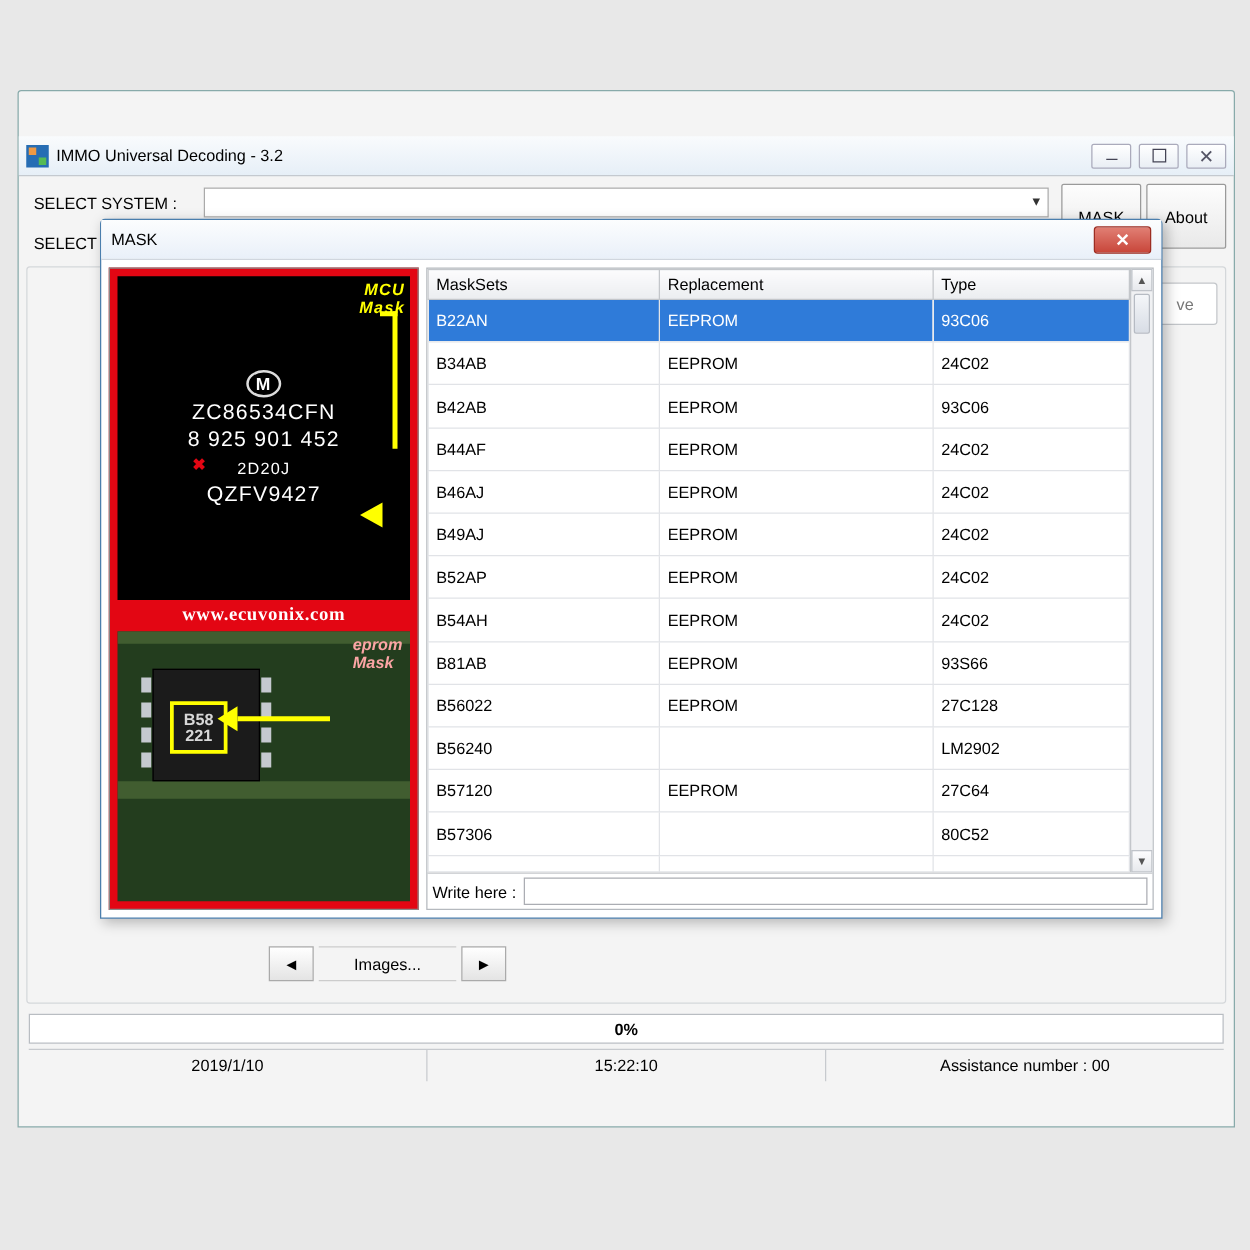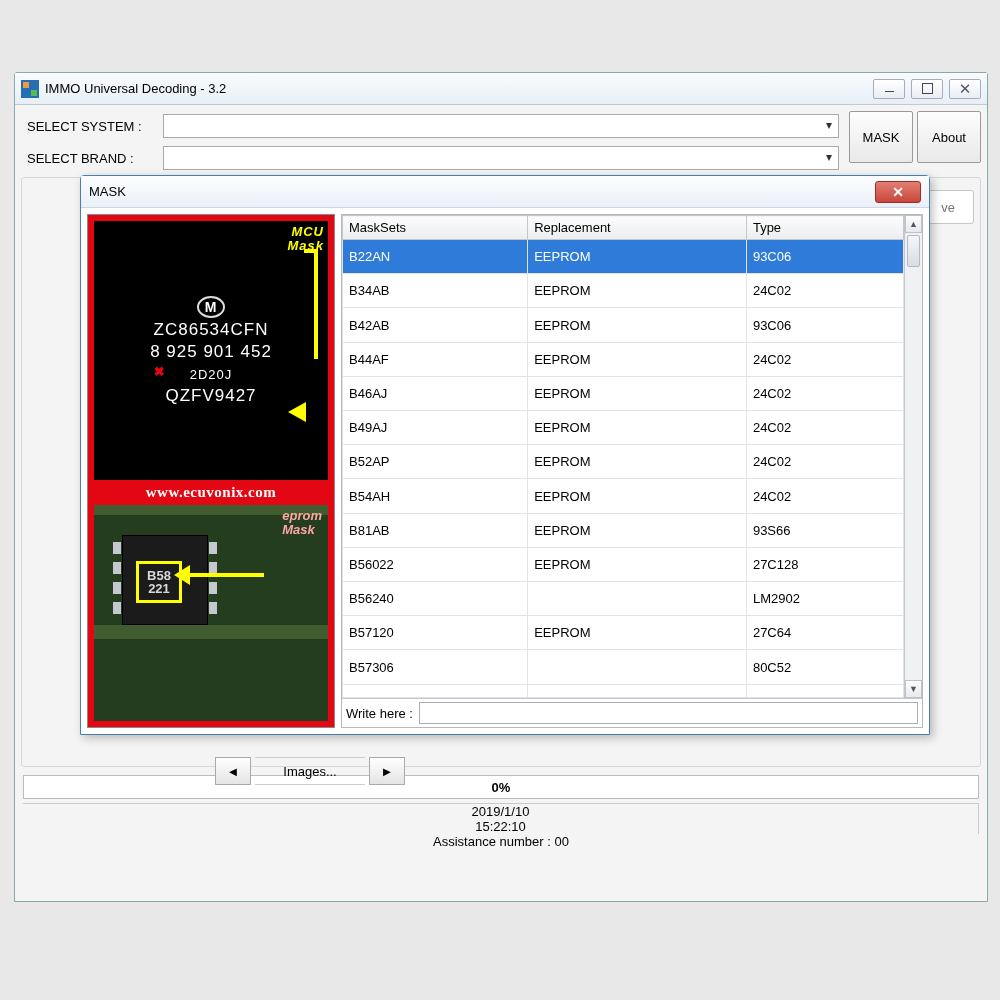--- a/index.html
+++ b/index.html
@@ -1,19 +1,19 @@
 <!DOCTYPE html>
 <html><head>
 <meta charset="utf-8">
 <style>
 *{margin:0;padding:0;box-sizing:border-box;font-family:Tahoma,Segoe UI,sans-serif;font-size:13px;}
 body{width:1000px;height:1000px;background:#e8e8e8;position:relative;overflow:hidden;}
 
 .main-window{position:absolute;left:14px;top:72px;right:12px;height:830px;background:#f4f4f4;border:1px solid #8aa;border-radius:3px 3px 0 0;}
-.titlebar{height:32px;background:linear-gradient(#f9fbfd,#e6eff7);border-bottom:1px solid #c4c9cf;display:flex;align-items:center;padding:0 6px;font-size:14px;}
+.titlebar{height:32px;background:linear-gradient(#f9fbfd,#e6eff7);border-bottom:1px solid #c4c9cf;display:flex;align-items:center;padding:0 6px;font-size:14px;margin-top:36px;}
 .app-icon{width:18px;height:18px;background:#266db4;margin-right:6px;display:inline-block;position:relative;}
 .app-icon::before{content:"";position:absolute;left:2px;top:2px;width:6px;height:6px;background:#e94;}
 .app-icon::after{content:"";position:absolute;right:2px;bottom:2px;width:6px;height:6px;background:#5b5;}
 .titlebar .spacer{flex:1;}
 .win-btns{display:flex;gap:6px;}
 .win-btn{width:32px;height:20px;border:1px solid #aab;border-radius:2px;background:linear-gradient(#fff,#e9eef4);display:flex;align-items:center;justify-content:center;font-family:Arial;color:#556;}
 .win-btn.minimize::before{content:"";display:block;width:9px;height:1px;background:#445;margin-top:6px;}
 .win-btn.maximize::before{content:"";display:block;width:9px;height:9px;border:1px solid #445;}
 .win-btn.close{font-size:15px;}
 
@@ -28,21 +28,21 @@
 
 .content-area{margin:4px 6px;border:1px solid #d4d7da;border-radius:3px;height:590px;background:#f4f4f4;position:relative;}
 .hidden-panel-edge{position:absolute;right:6px;top:12px;width:58px;height:34px;background:#fff;border:1px solid #c3c6ca;border-radius:3px;display:flex;align-items:center;justify-content:flex-end;padding-right:18px;color:#777;}
 
 .images-nav{position:absolute;left:200px;bottom:116px;display:flex;align-items:center;gap:4px;}
 .nav-arrow{width:36px;height:28px;border:1px solid #aaa;background:linear-gradient(#fff,#e4e4e4);display:flex;align-items:center;justify-content:center;}
 .images-label{width:110px;height:28px;border-top:1px solid #ccc;border-bottom:1px solid #ccc;display:flex;align-items:center;justify-content:center;}
 
 .progress{margin:8px 8px 4px 8px;height:24px;border:1px solid #b9bdc2;background:#fff;display:flex;align-items:center;justify-content:center;font-weight:bold;}
 
-.statusbar{display:flex;height:26px;border-top:1px solid #c7cace;margin:0 8px;flex-direction:column;}
+.statusbar{display:flex;height:26px;border-top:1px solid #c7cace;margin:0 8px;}
 .statusbar>div{flex:1;border-right:1px solid #c7cace;display:flex;align-items:center;justify-content:center;}
 .statusbar>div:last-child{border-right:none;}
 
 
 .mask-dialog{position:absolute;left:80px;top:175px;width:850px;height:560px;background:#fff;border:1px solid #4a7ead;border-radius:4px 4px 0 0;box-shadow:3px 3px 10px rgba(0,0,0,.25);display:flex;flex-direction:column;}
 .dlg-title{height:32px;background:linear-gradient(#fcfdfe,#e9f0f9);display:flex;align-items:center;padding:0 8px;border-bottom:1px solid #d0d6de;font-size:14px;}
 .dlg-title .spacer{flex:1;}
 .dlg-close{width:46px;height:22px;background:linear-gradient(#e17f74,#c8463a);border:1px solid #9c2d22;border-radius:3px;color:#fff;display:flex;align-items:center;justify-content:center;font-weight:bold;font-size:14px;}
 .dlg-body{flex:1;display:flex;padding:6px;gap:6px;overflow:hidden;}
 

